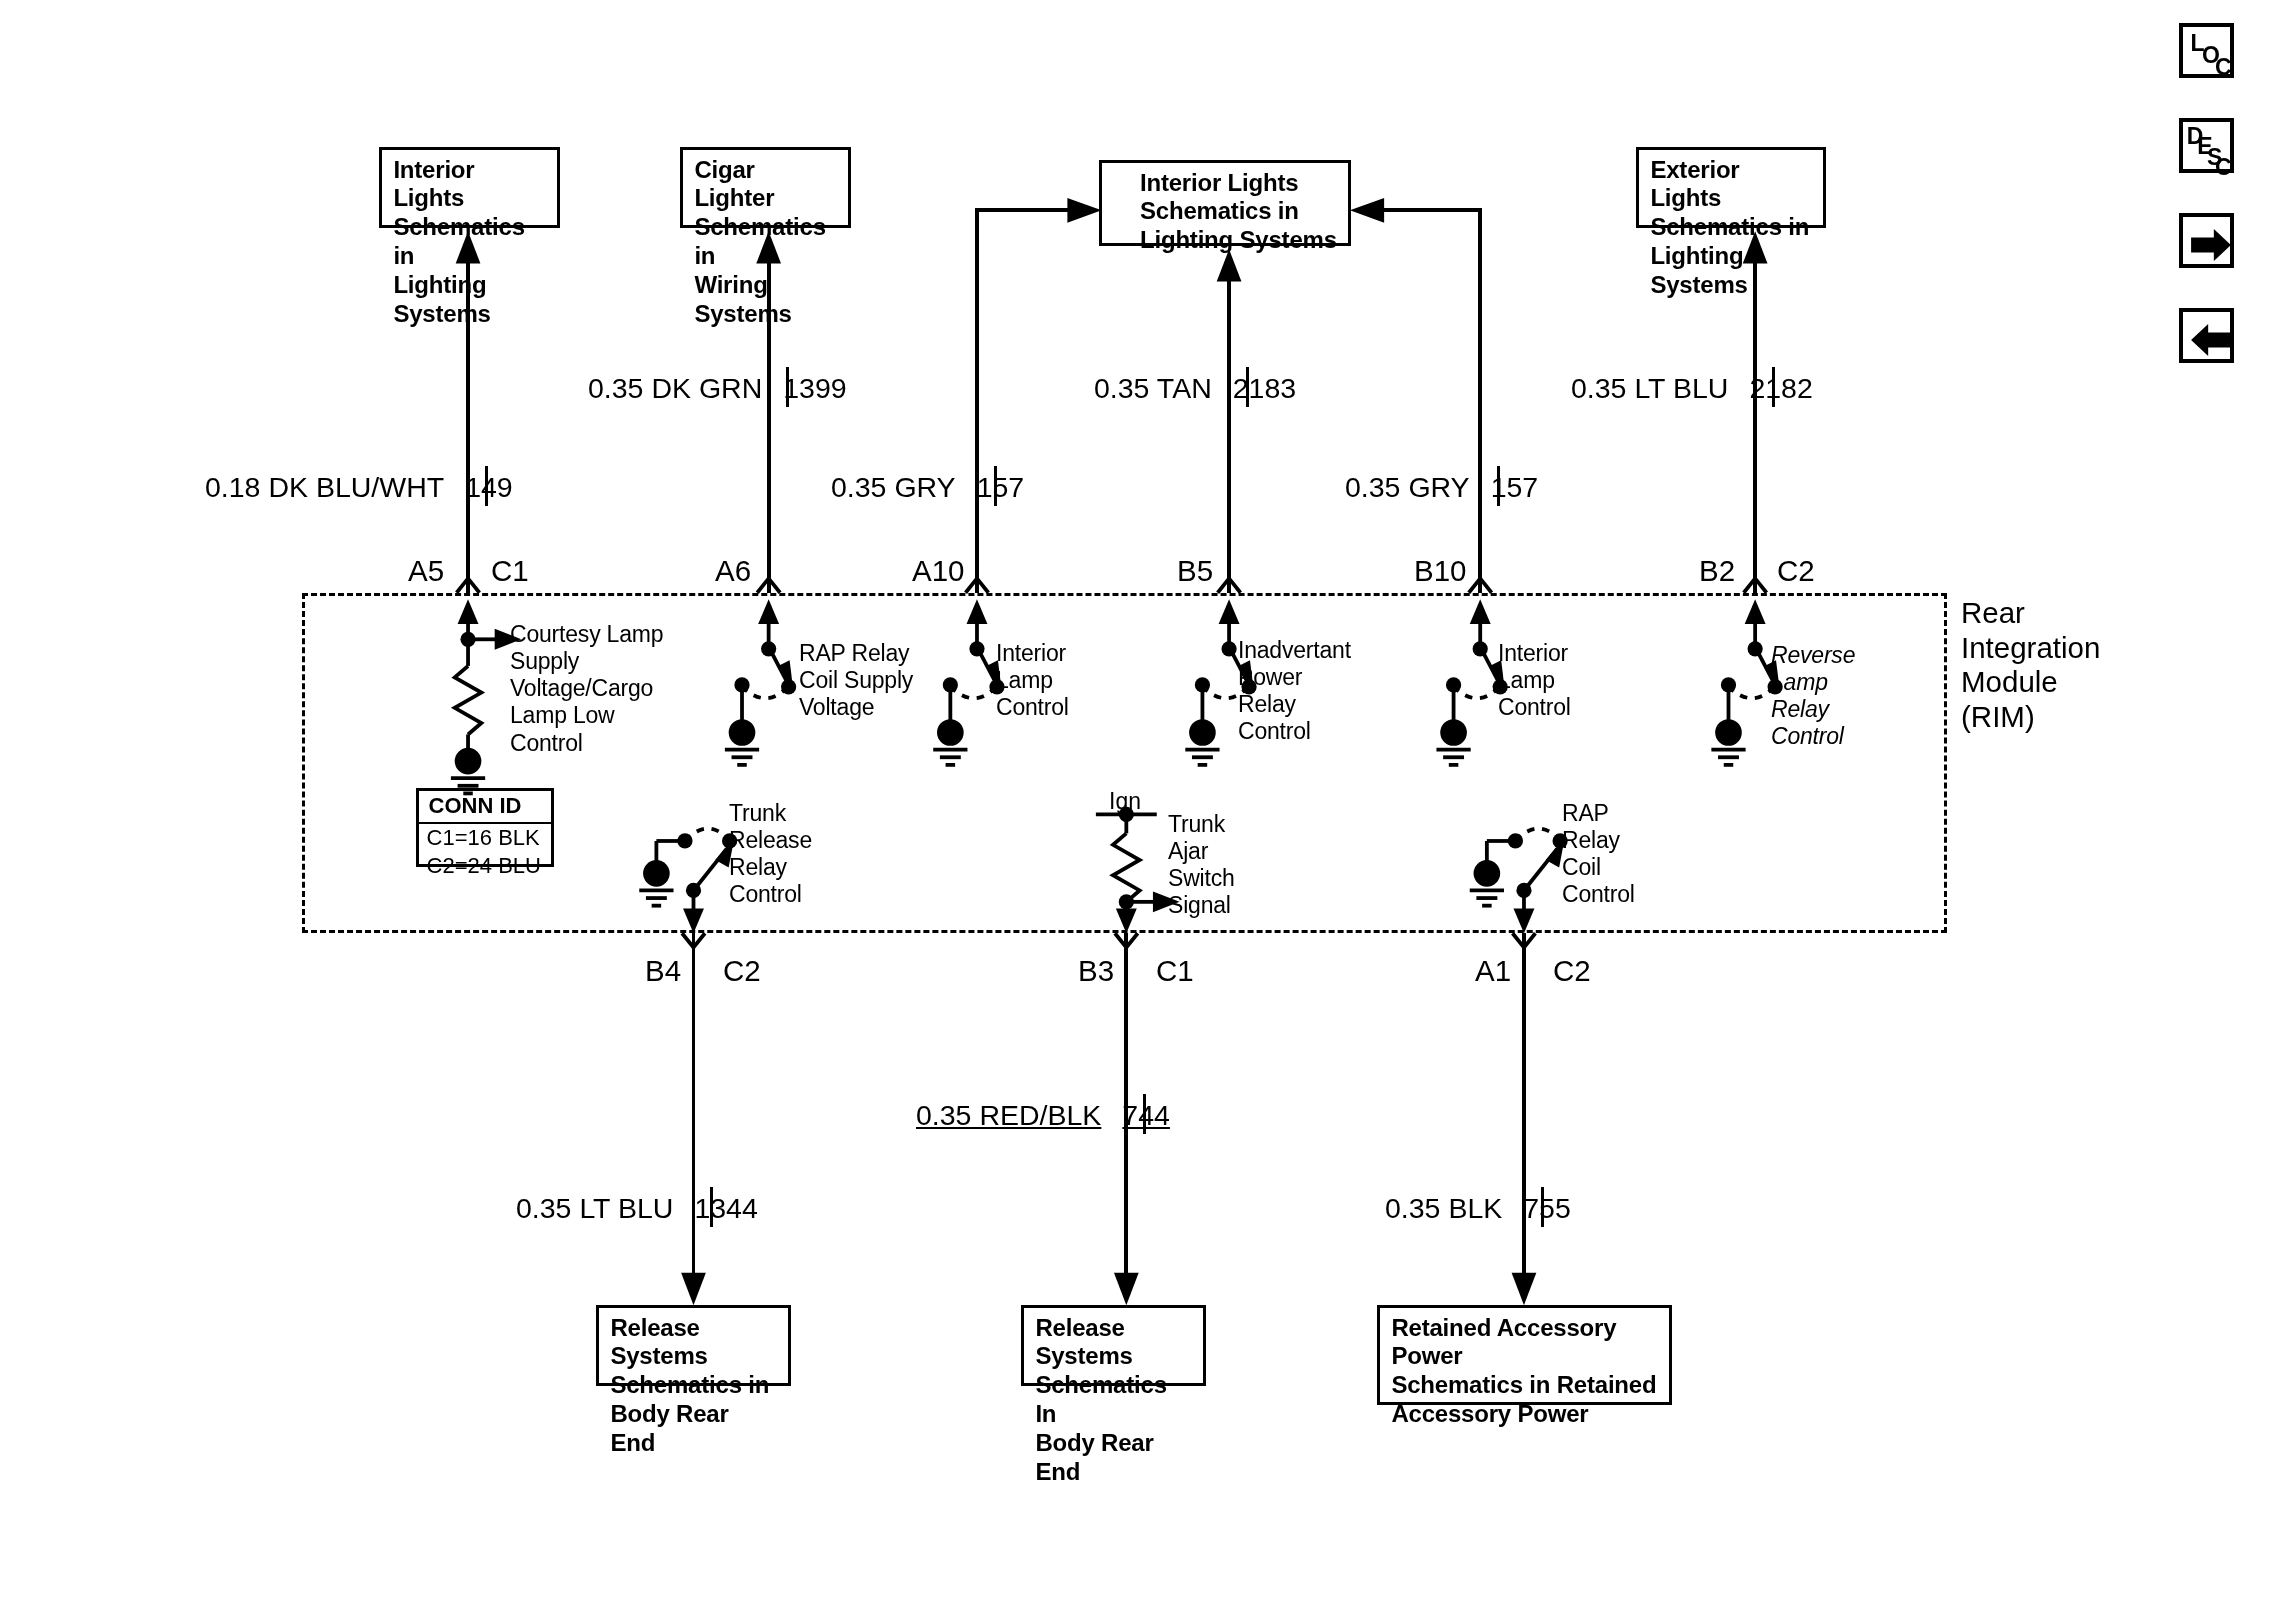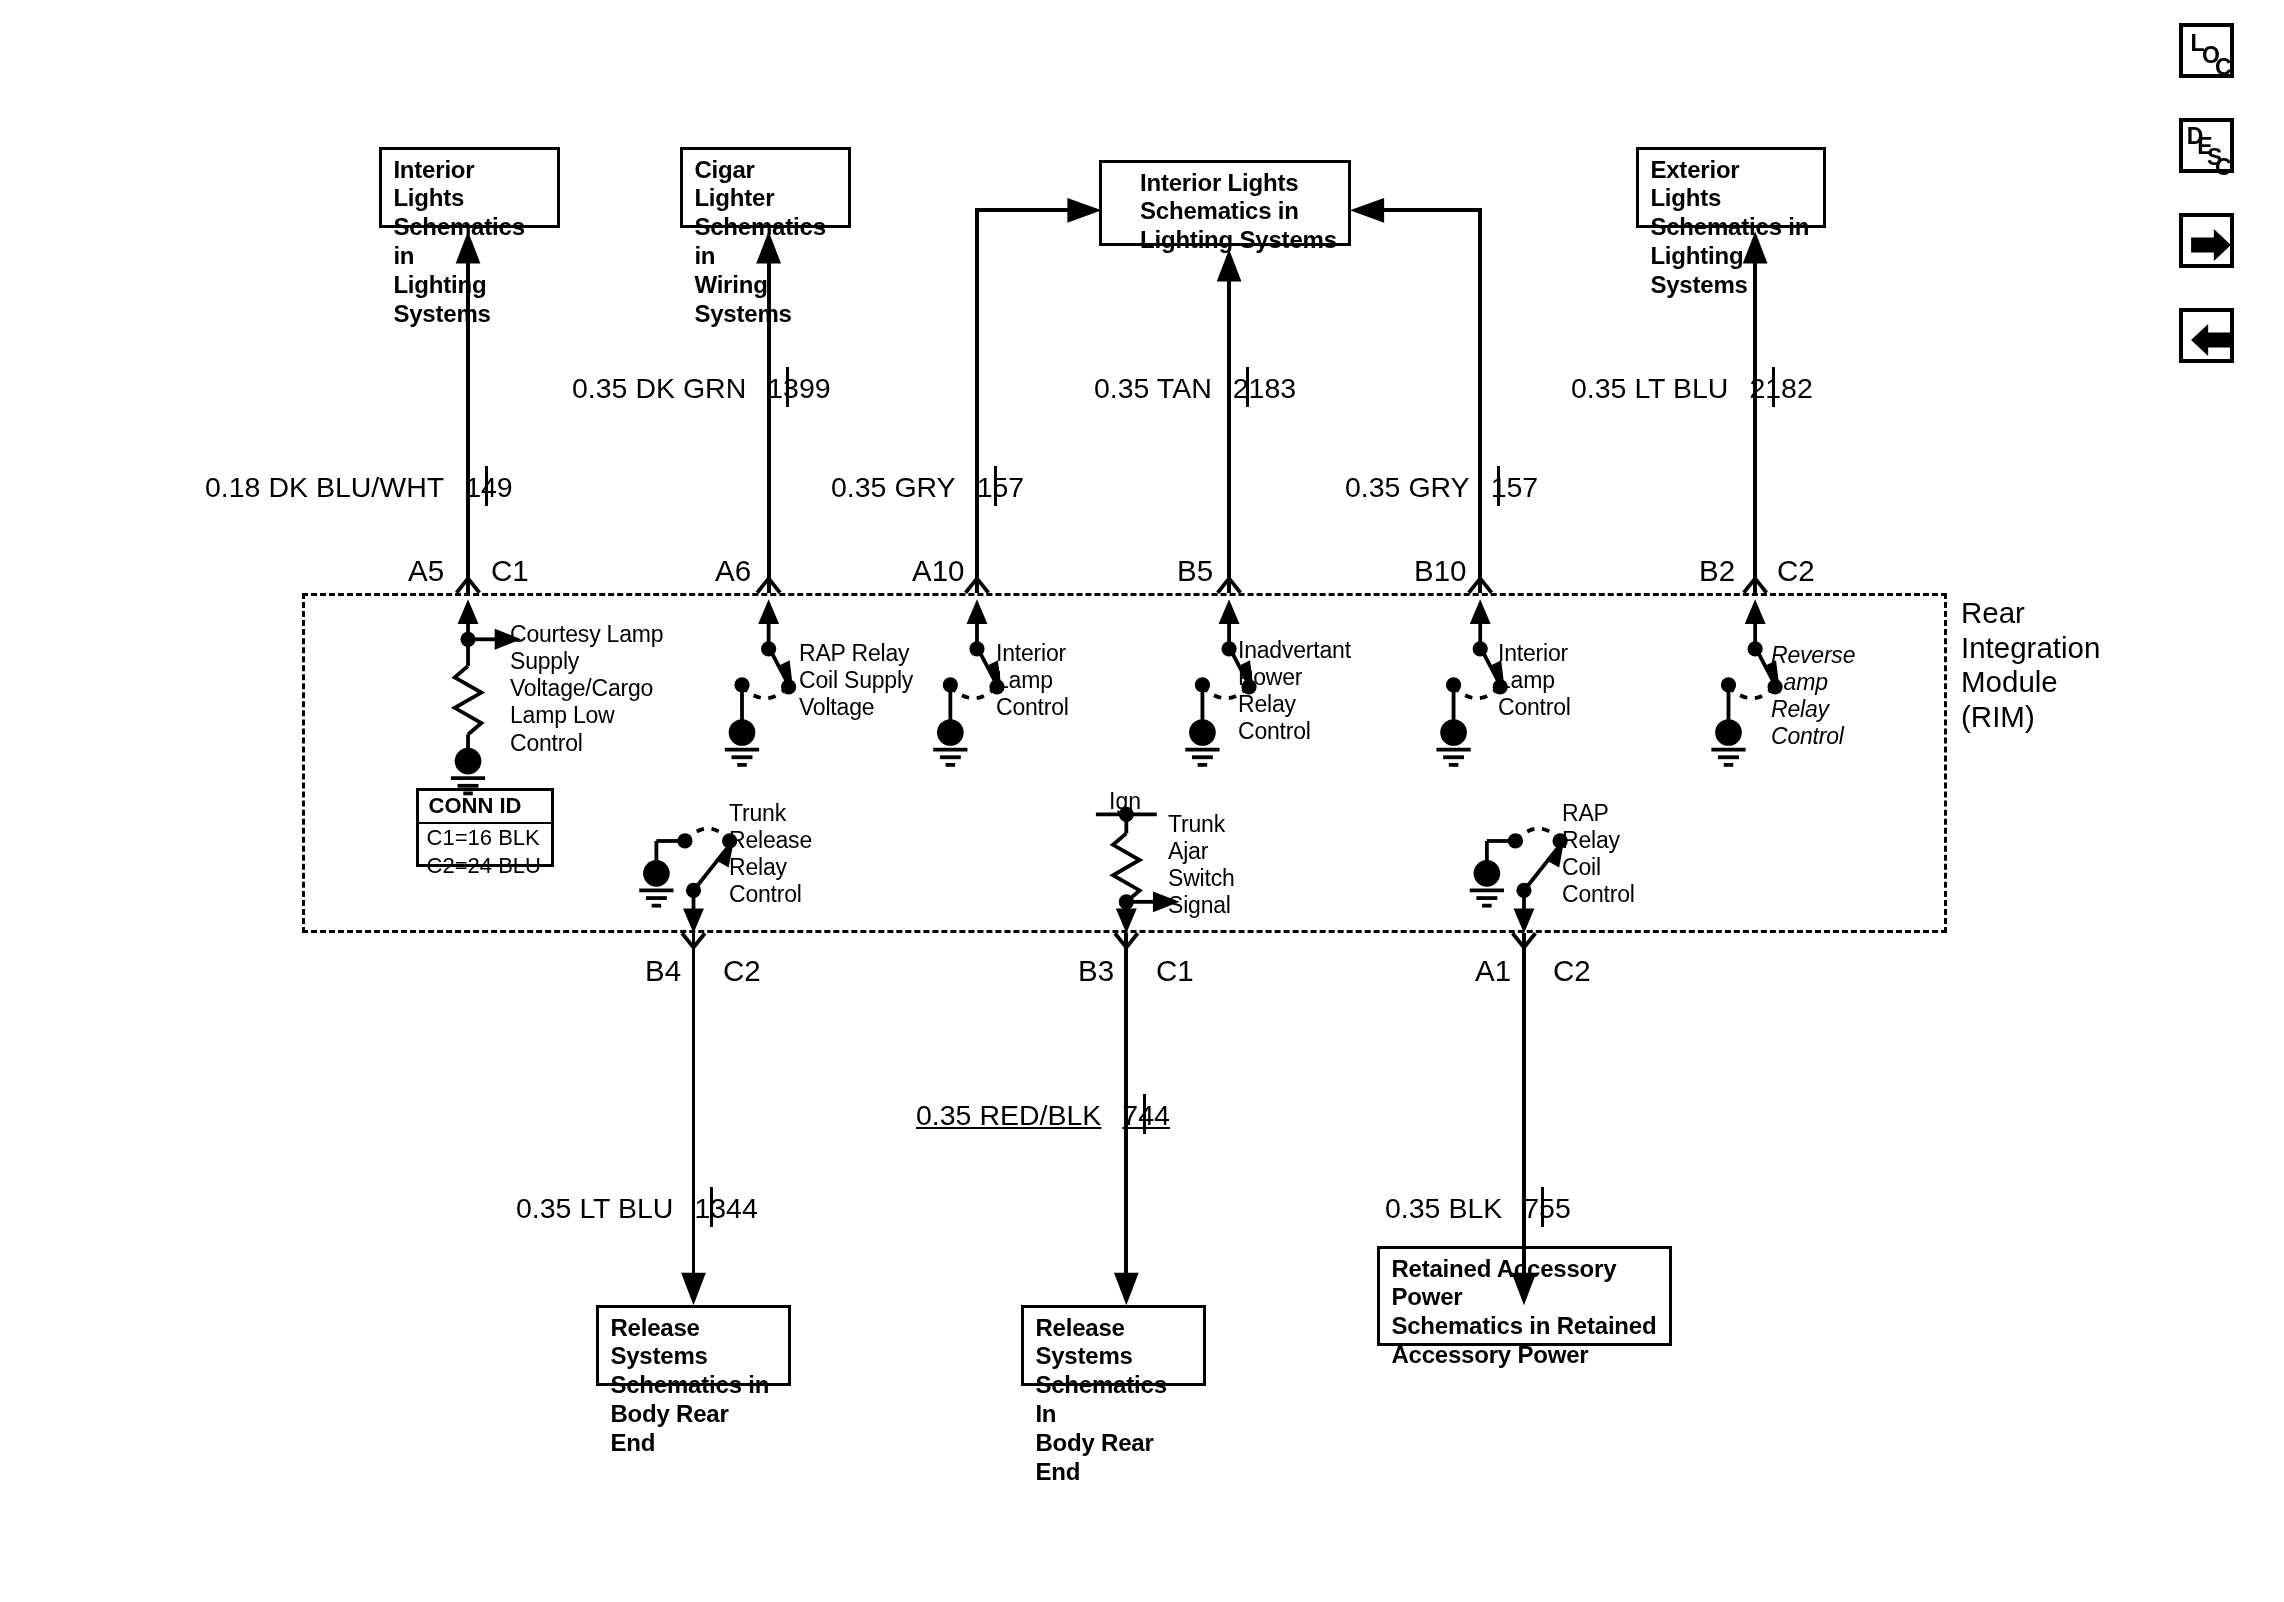--- a/index.html
+++ b/index.html
@@ -132,42 +132,42 @@
 Lighting Systems</div>
 
   <div class="refbox" style="left:596px; top:1305px; width:195px; height:81px;">Release Systems
 Schematics in
 Body Rear End</div>
 
   <div class="refbox" style="left:1021px; top:1305px; width:185px; height:81px;">Release Systems
 Schematics In
 Body Rear End</div>
 
-  <div class="refbox" style="left:1377px; top:1246px; width:295px; height:100px;">Retained Accessory Power
+  <div class="refbox" style="left:1377px; top:1305px; width:295px; height:100px;">Retained Accessory Power
 Schematics in Retained
 Accessory Power</div>
 
   <div id="rim-box" style="left:302px; top:593px; width:1645px; height:340px;"></div>
 
   <div class="modlabel" style="left:1961px; top:596px;">Rear
 Integration
 Module
 (RIM)</div>
 
   <div id="conn-id" style="left:416px; top:788px; width:138px; height:79px;">
     <div class="cihead">CONN ID</div>
     <div class="cirow">C1=16 BLK</div>
     <div class="cirow">C2=24 BLU</div>
   </div>
 
   <div class="wirelabel" style="left:205px; top:471px;">
     <span>0.18 DK BLU/WHT</span><span class="sep"></span><span>149</span>
   </div>
 
-  <div class="wirelabel" style="left:572px; top:372px;text-align:right;">
+  <div class="wirelabel" style="left:588px; top:372px;text-align:right;">
     <span>0.35 DK GRN</span><span class="sep"></span><span>1399</span>
   </div>
 
   <div class="wirelabel" style="left:831px; top:471px;">
     <span>0.35 GRY</span><span class="sep"></span><span>157</span>
   </div>
 
   <div class="wirelabel" style="left:1094px; top:372px;">
     <span>0.35 TAN</span><span class="sep"></span><span>2183</span>
   </div>

